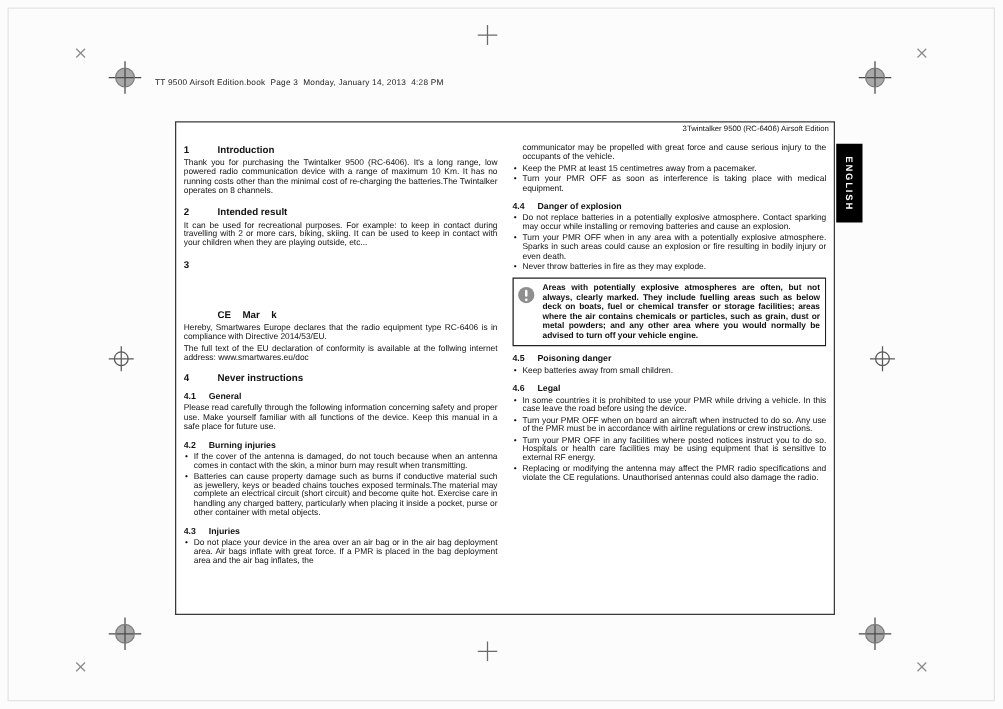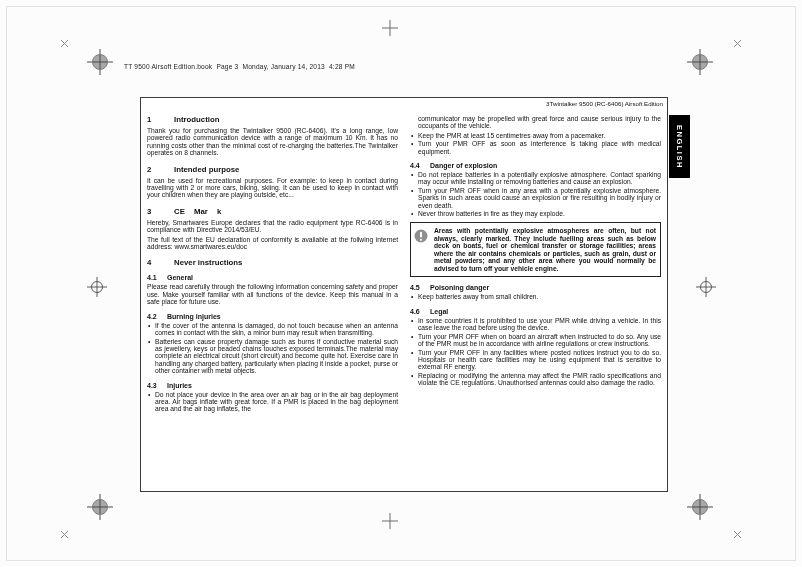--- a/index.html
+++ b/index.html
@@ -31,21 +31,21 @@
   .cols {
     position:absolute; top:16px; left:6px; right:6px; bottom:3px;
     display:flex; gap:12px; overflow:hidden;
   }
   .col { flex:1; min-width:0; }
   .col > :first-child { margin-top:1px; }
   .h-main { display:flex; font-weight:bold; font-size:7.8px; margin:8px 0 3px; }
   .h-main .num { width:27px; flex:none; }
   .h-sub { display:flex; font-weight:bold; font-size:7px; margin:7px 0 2px; }
   .h-sub .num { width:20px; flex:none; }
-  .spread .title { word-spacing:7px; }
+  .spread .title { word-spacing:7px;margin-top:40px; }
   .col p { font-size:6.7px; line-height:7.4px; text-align:justify; margin:0 0 2px; }
   .cont { padding-left:8px; }
   .li { display:flex; font-size:6.7px; line-height:7.4px; margin:0 0 1px; }
   .li .b { width:8px; flex:none; padding-left:1px; }
   .li .t { flex:1; text-align:justify; min-width:0; }
   .notebox {
     display:flex; border:1px solid #222; margin:5px 0 4px;
     padding:4px 4px 4px 3px; gap:5px; align-items:flex-start;
   }
   .notebox .iconcell { flex:none; width:15px; padding-top:2px; }
@@ -156,21 +156,21 @@
 
     <div class="col">
       <div class="h-main">
         <span class="num">1</span>
           <span class="title">Introduction</span>
       </div>
       <p>Thank you for purchasing the Twintalker 9500 (RC-6406). It's a long range, low powered radio communication device with a range of maximum 10 Km. It has no running costs other than the minimal cost of re-charging the batteries.The Twintalker operates on 8 channels.</p>
 
       <div class="h-main">
         <span class="num">2</span>
-          <span class="title">Intended purpose</span>
+          <span class="title">Intended result</span>
       </div>
       <p>It can be used for recreational purposes. For example: to keep in contact during travelling with 2 or more cars, biking, skiing. It can be used to keep in contact with your children when they are playing outside, etc...</p>
 
       <div class="h-main spread">
         <span class="num">3</span>
           <span class="title">CE Mar k</span>
       </div>
       <p>Hereby, Smartwares Europe declares that the radio equipment type RC-6406 is in compliance with Directive 2014/53/EU.</p>
       <p>The full text of the EU declaration of conformity is available at the follwing internet address: www.smartwares.eu/doc</p>
 

